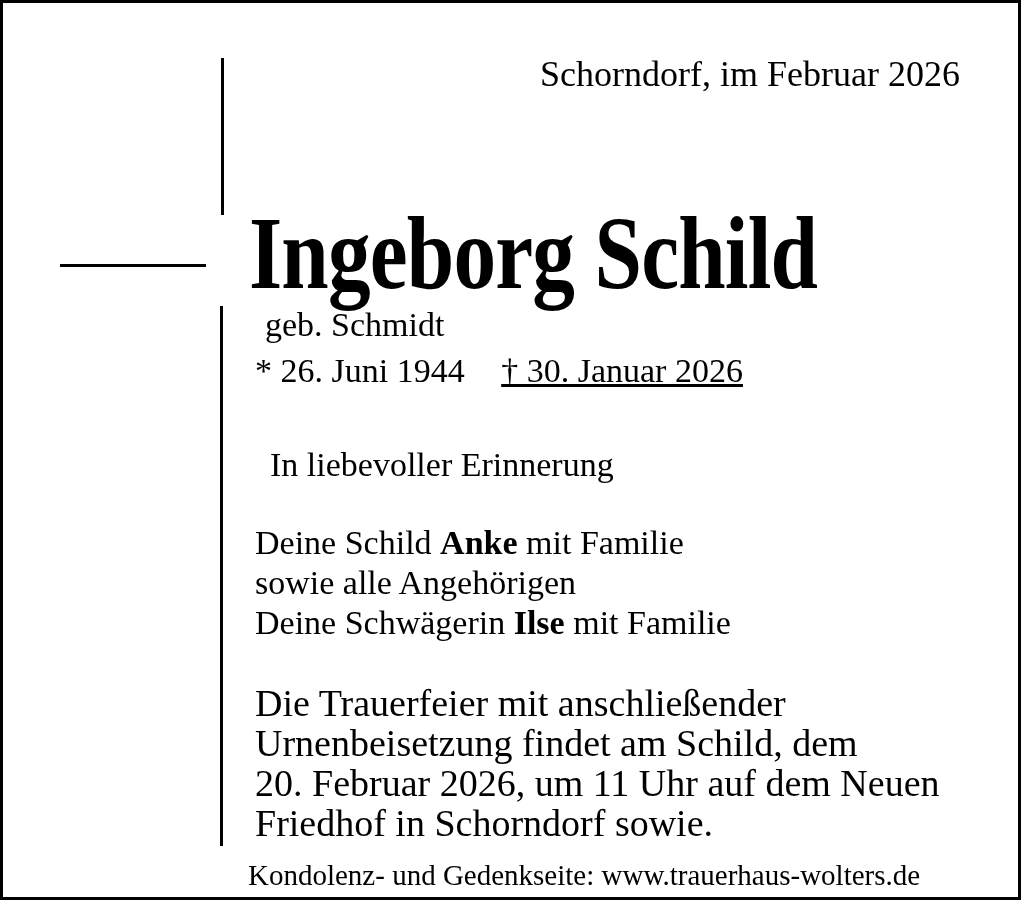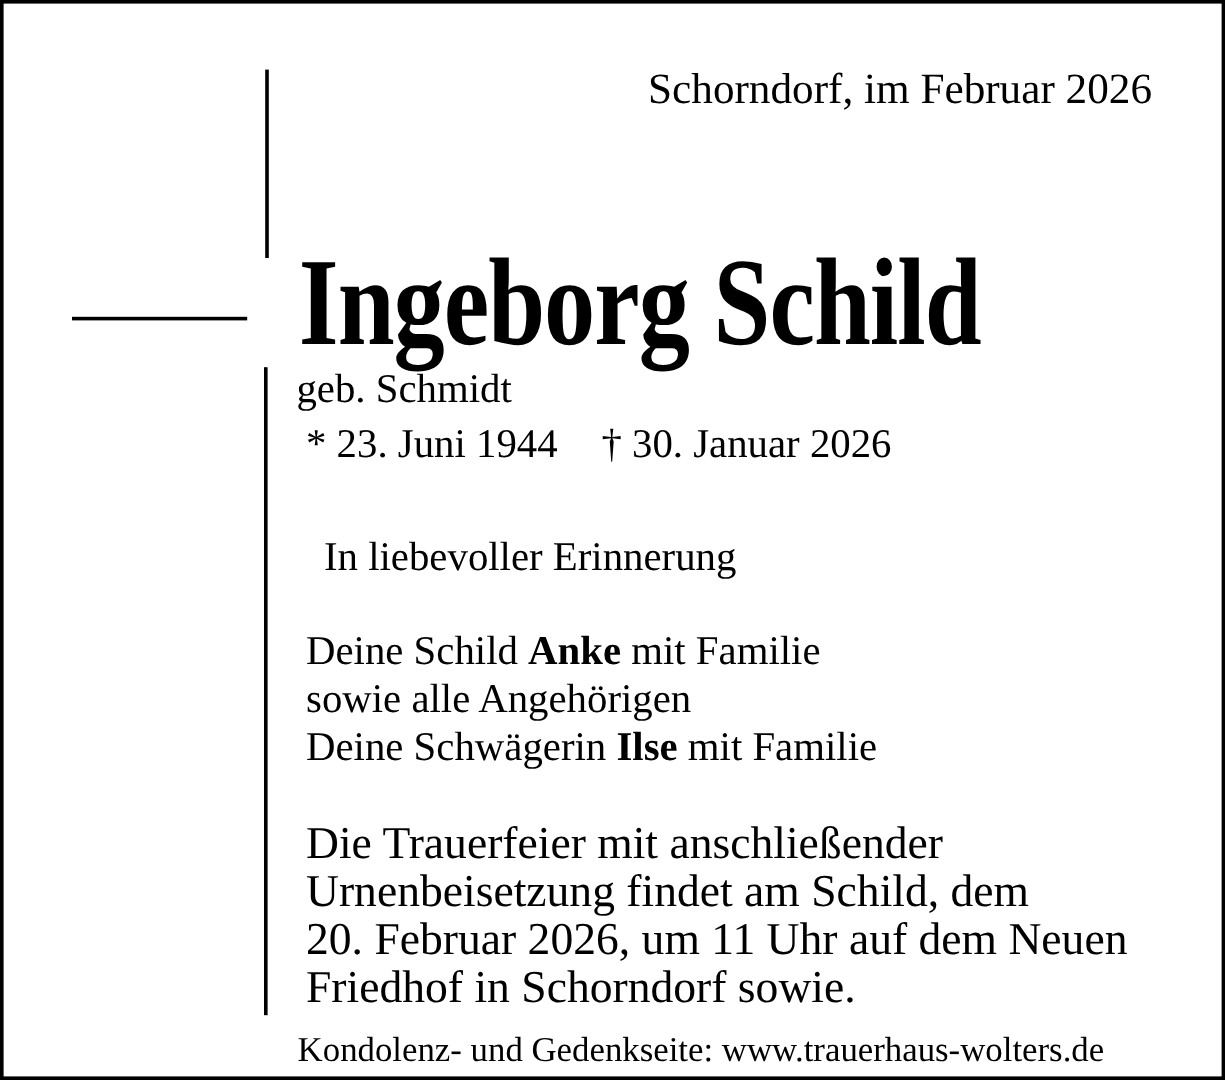--- a/index.html
+++ b/index.html
@@ -56,35 +56,35 @@
     font-size: 104px;
     font-weight: bold;
     line-height: 1;
     white-space: nowrap;
     transform: scaleX(0.82);
     transform-origin: left center;
     letter-spacing: -1px;
   }
 
   .maiden-name {
-    left: 244px;
+    left: 262px;
     top: 302px;
     font-size: 34px;
     line-height: 1.15;
     white-space: nowrap;
   }
 
   .dates-line {
     left: 252px;
     top: 348px;
     font-size: 34px;
     line-height: 1.15;
     white-space: nowrap;
   }
-  .death-date { margin-left: 28px; }
+  .death-date { margin-left: 28px; text-decoration: underline; }
 
   .memorial-line {
     left: 252px;
     top: 442px;
     font-size: 34px;
     line-height: 1.15;
     white-space: nowrap;
     margin-left: 15px;
   }
 
@@ -122,21 +122,21 @@
 
   <div class="abs rule rule-top-vertical"></div>
 
   <div class="abs rule rule-horizontal"></div>
 
   <div class="abs deceased-name">Ingeborg Schild</div>
 
   <div class="abs maiden-name">geb. Schmidt</div>
 
   <div class="abs dates-line">
-    <span class="birth-date">* 23. Juni 1944</span>
+    <span class="birth-date">* 26. Juni 1944</span>
     <span class="death-date">† 30. Januar 2026</span>
   </div>
 
   <div class="abs memorial-line">In liebevoller Erinnerung</div>
 
   <div class="abs mourners-block">
     <div>
       <span>Deine Schild </span><span class="mourner-name">Anke</span><span> mit Familie</span>
     </div>
     <div>

